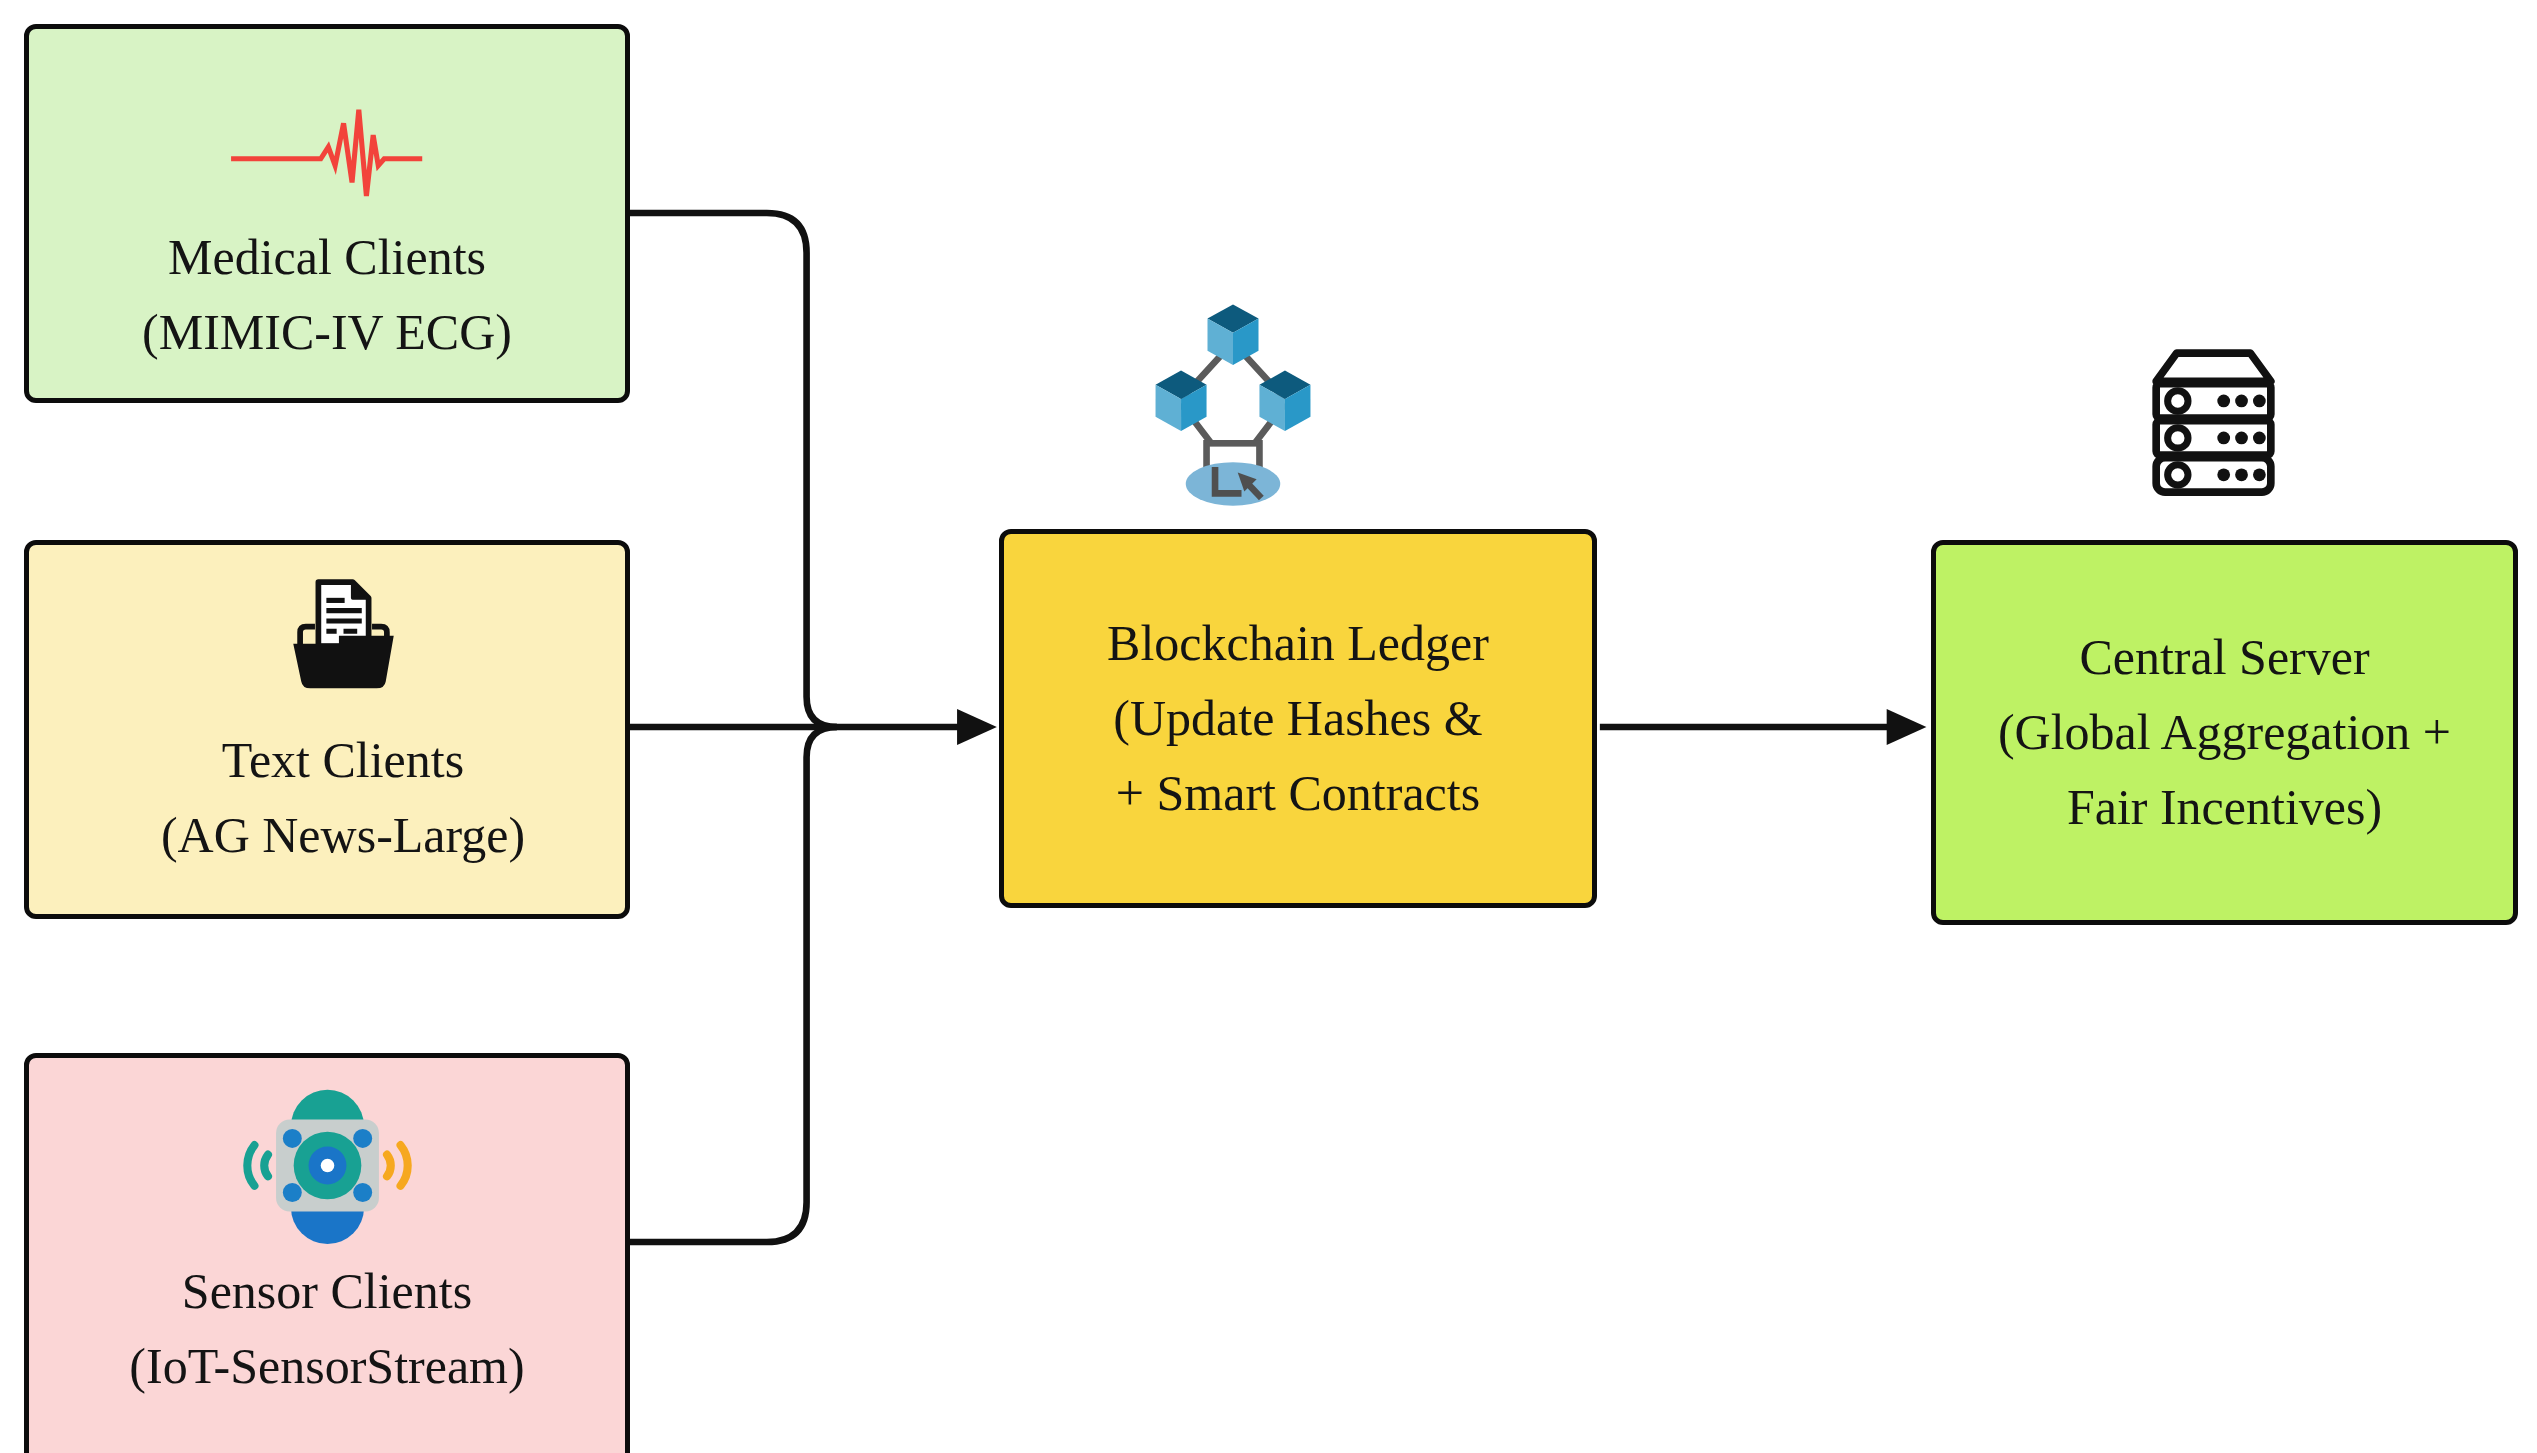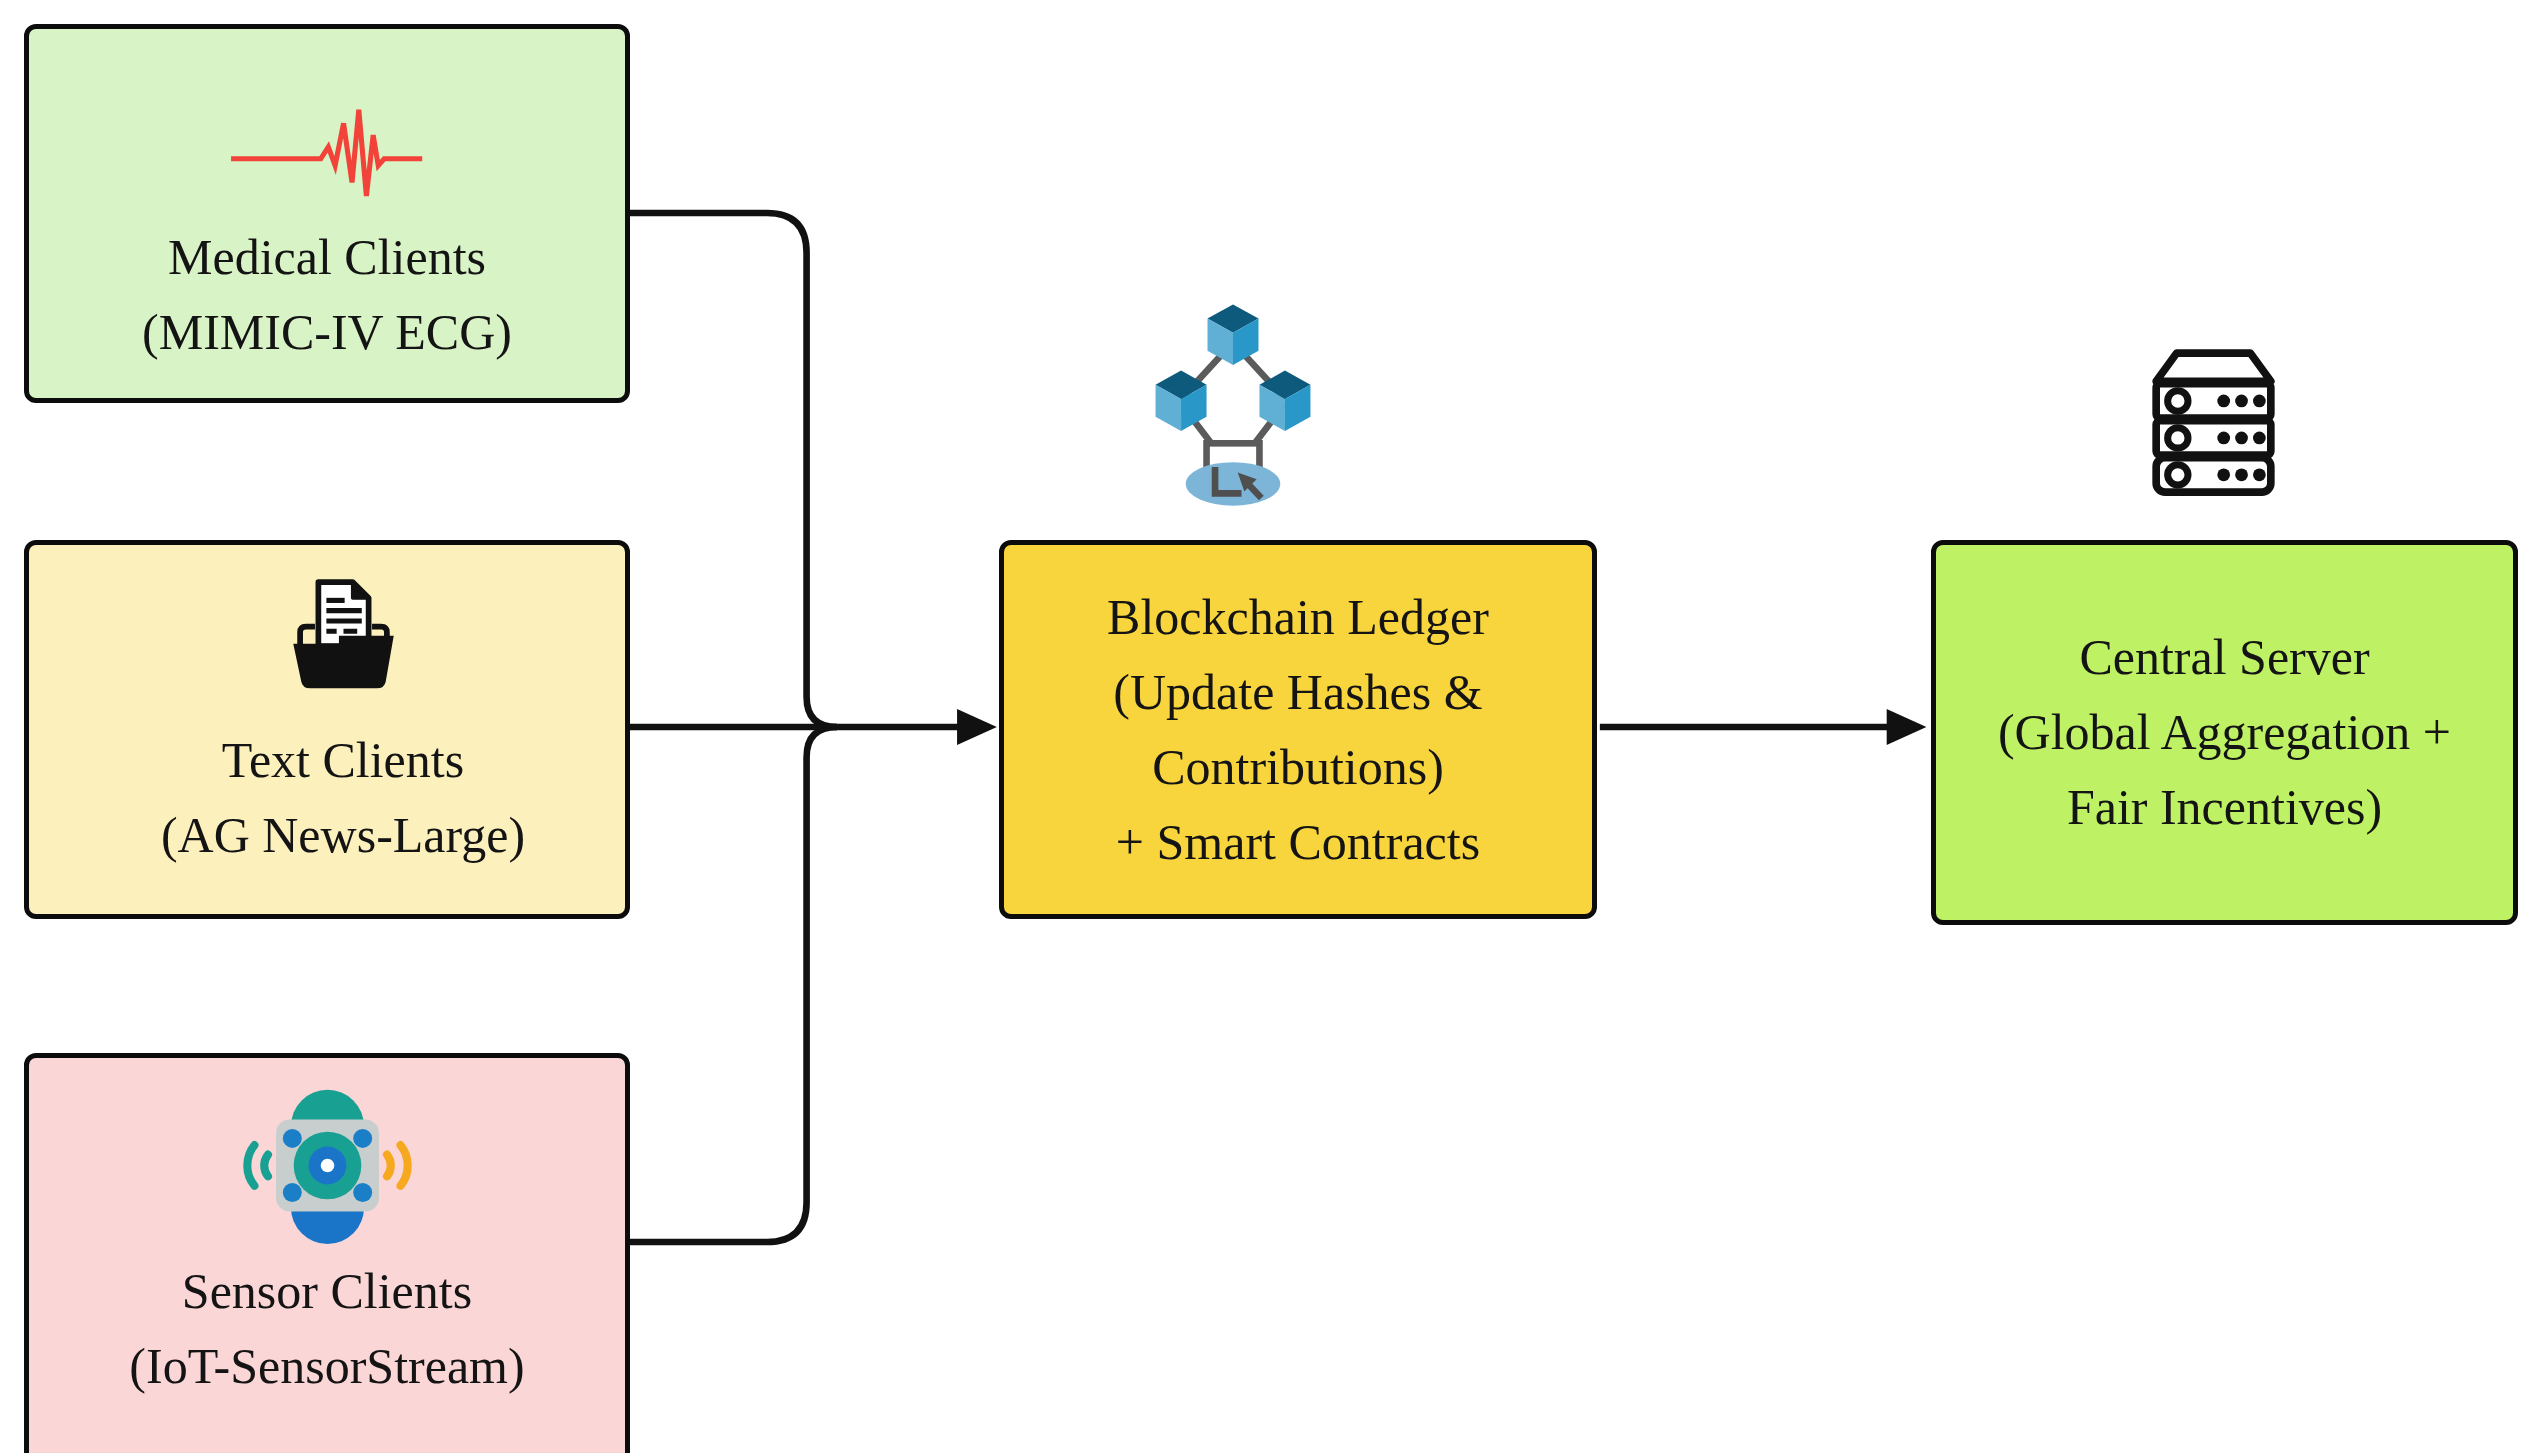--- a/index.html
+++ b/index.html
@@ -33,21 +33,21 @@
     text-align: right;
   }
   .node .label-line {
     font-size: 50px;
     line-height: 75px;
     white-space: nowrap;
   }
   #node-medical   { left: 24px;  top: 24px;   width: 606px; height: 379px; padding-top: 49px; }
   #node-text      { left: 24px;  top: 540px;  width: 606px; height: 379px; padding-top: 21px; }
   #node-sensor    { left: 24px;  top: 1053px; width: 606px; height: 488px; padding-top: 24px; }
-  #node-blockchain{ left: 999px; top: 540px; width: 598px; height: 379px; justify-content: center; }
+  #node-blockchain{ left: 999px; top: 529px; width: 598px; height: 379px; justify-content: center; }
   #node-central   { left: 1931px; top: 540px; width: 587px; height: 385px; justify-content: center; }
 
   .icon-wrap { flex: 0 0 auto; display: flex; align-items: center; justify-content: center; }
   #node-medical .icon-wrap { height: 142px; }
   #node-text    .icon-wrap { height: 151px; margin-bottom: 5.7px; }
   #node-sensor  .icon-wrap { height: 170px; margin-bottom: 1.9px; }
 
   .float-icon { position: absolute; }
   #icon-blockchain { left: 1143px; top: 295px; }
   #icon-server     { left: 2130px; top: 343px; }
@@ -118,21 +118,20 @@
         <path d="M119 48 a13 13 0 0 1 0 16" stroke="#f6a81f" stroke-width="6" stroke-linecap="round"></path>
       </svg>
     </div>
     <div class="label-line">Sensor Clients</div>
     <div class="label-line">(IoT-SensorStream)</div>
   </div>
 
   <div class="node" id="node-blockchain" style="background: rgb(249, 213, 61);">
     <div class="label-line">Blockchain Ledger</div>
     <div class="label-line">(Update Hashes &amp;</div>
-    <div class="label-line">Contributions)</div>
     <div class="label-line">+ Smart Contracts</div>
   </div>
 
   <div class="node" id="node-central" style="background: #bef264;">
     <div class="label-line">Central Server</div>
     <div class="label-line">(Global Aggregation +</div>
     <div class="label-line">Fair Incentives)</div>
   </div>
 
   <div class="float-icon" id="icon-blockchain">

